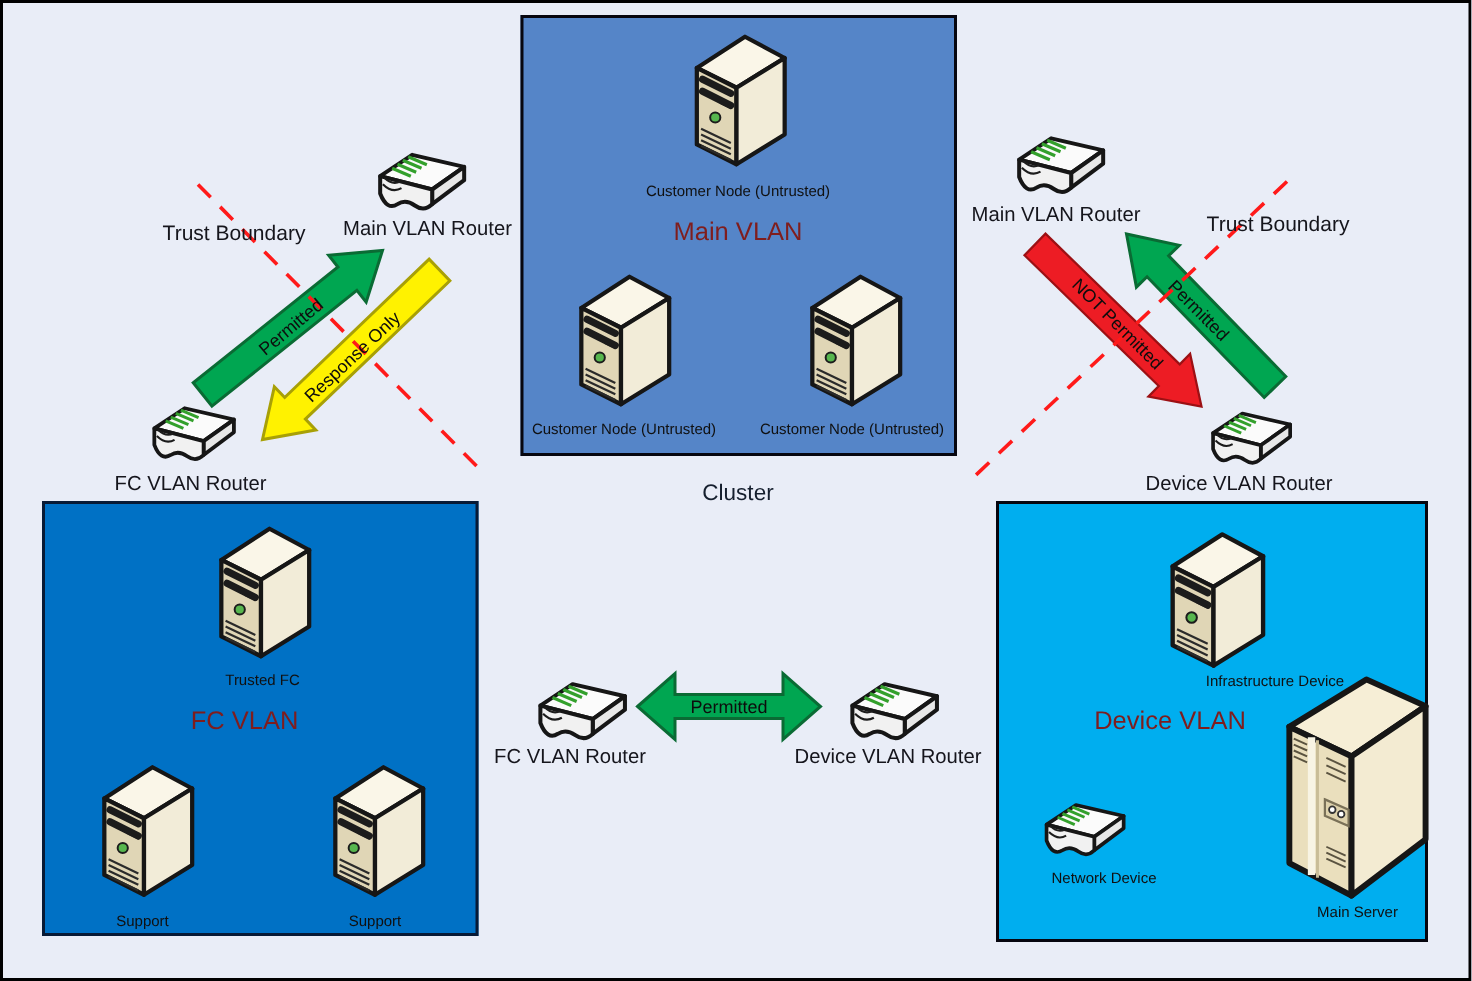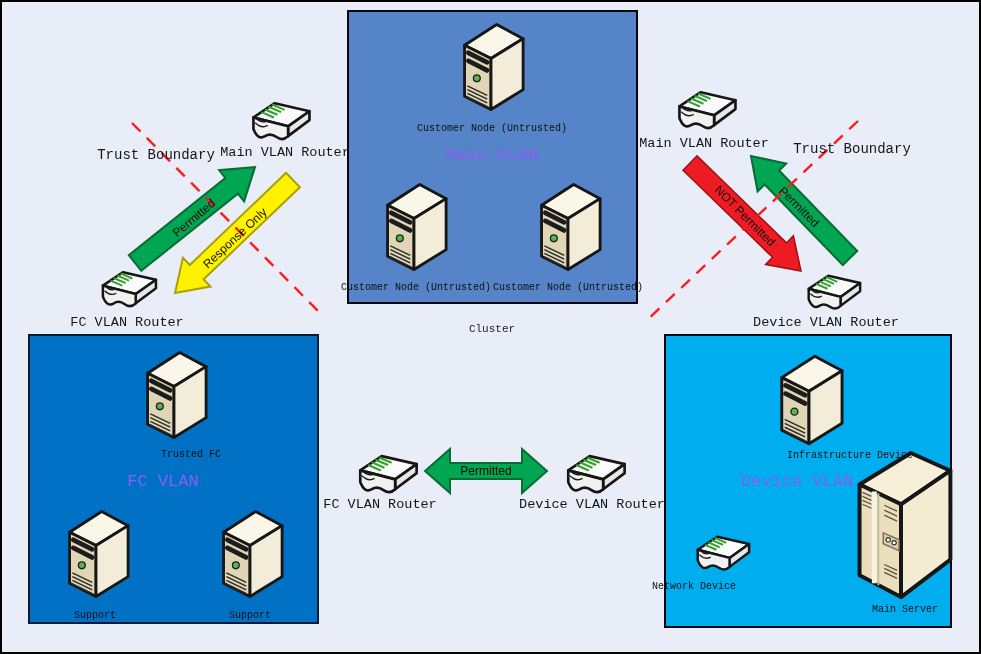--- a/index.html
+++ b/index.html
@@ -6,25 +6,25 @@
   .canvas{
     position:relative;width:981px;height:654px;
     background:#e9edf7;border:2px solid #000;box-sizing:border-box;
     font-family:"Liberation Sans",sans-serif;overflow:hidden;
   }
   .vlan{position:absolute;box-sizing:border-box;}
   .vlan.main{left:345px;top:8px;width:291px;height:294px;background:#5585c8;border:2px solid #06060f;}
   .vlan.fc{left:26px;top:332px;width:291px;height:290px;background:#0071c5;border:2px solid #071a36;}
   .vlan.device{left:662px;top:332px;width:288px;height:294px;background:#00aeef;border:2px solid #06060f;}
   .overlay{position:absolute;left:0;top:0;width:981px;height:654px;pointer-events:none;}
-  .lbl{position:absolute;transform:translate(-50%,-50%);white-space:nowrap;color:#101010;font-family:Liberation Mono, monospace;}
+  .lbl{position:absolute;transform:translate(-50%,-50%);white-space:nowrap;color:#101010;}
   .lbl.small{font-size:10px;}
   .lbl.med{font-size:13.5px;color:#15151c;}
-  .lbl.title{font-size:17px;color:#8b5cf6;}
-  .lbl.cluster{font-size:11px;color:#151f2e;}
+  .lbl.title{font-size:17px;color:#7f1d1d;}
+  .lbl.cluster{font-size:15px;color:#151f2e;}
   .arrowlbl{position:absolute;font-size:12px;color:#0d0d0d;white-space:nowrap;}
 </style>
 </head>
 <body>
 
 <div class="canvas">
 
   <div class="vlan main"></div>
   <div class="vlan fc"></div>
   <div class="vlan device"></div>
@@ -116,31 +116,31 @@
     <polygon stroke="#9c1014" stroke-width="1.5" points="681,168.2 770.5,255.3 763.6,262.4 799,269 791.4,233.8 784.5,240.9 695,153.8" fill="#ed1c24"></polygon>
     <polygon stroke="#0a6b34" stroke-width="2" points="855.2,249 777.1,168.5 784.2,161.6 749,154 755.6,189.4 762.7,182.5 840.8,263" fill="#00a651"></polygon>
     <polygon stroke="#0a6b34" stroke-width="2" points="423,469 448,447 448,461 520,461 520,447 545,469 520,491 520,477 448,477 448,491" fill="#00a651"></polygon>
 
     <line x1="130" y1="121" x2="319" y2="312" stroke-width="2.4" stroke-dasharray="12 9" stroke="#ff1a1a"></line>
     <line x1="856" y1="119" x2="643" y2="320" stroke-width="2.4" stroke-dasharray="12 9" stroke="#ff1a1a"></line>
   </svg>
 
   <div class="lbl title" style="left:490px;top:153px;">Main VLAN</div>
   <div class="lbl title" style="left:161px;top:479px;">FC VLAN</div>
-  <div class="lbl title" style="left:795px;top:479px;">Device VLAN</div>
+  <div class="lbl title" style="left:778px;top:479px;">Device VLAN</div>
   <div class="lbl cluster" style="left:490px;top:327px;">Cluster</div>
 
   <div class="lbl small" style="left:490px;top:126px;">Customer Node (Untrusted)</div>
   <div class="lbl small" style="left:414px;top:285px;">Customer Node (Untrusted)</div>
   <div class="lbl small" style="left:566px;top:285px;">Customer Node (Untrusted)</div>
-  <div class="lbl small" style="left:173px;top:452px;margin-left:16px;">Trusted FC</div>
+  <div class="lbl small" style="left:173px;top:452px;">Trusted FC</div>
   <div class="lbl small" style="left:93px;top:613px;">Support</div>
   <div class="lbl small" style="left:248px;top:613px;">Support</div>
   <div class="lbl small" style="left:848px;top:453px;">Infrastructure Device</div>
-  <div class="lbl small" style="left:692px;top:584px;">Network Device</div>
+  <div class="lbl small" style="left:734px;top:584px;">Network Device</div>
   <div class="lbl small" style="left:903px;top:607px;">Main Server</div>
 
   <div class="lbl med" style="left:283px;top:150px;">Main VLAN Router</div>
   <div class="lbl med" style="left:125px;top:320px;">FC VLAN Router</div>
   <div class="lbl med" style="left:702px;top:141px;">Main VLAN Router</div>
   <div class="lbl med" style="left:824px;top:320px;">Device VLAN Router</div>
   <div class="lbl med" style="left:378px;top:502px;">FC VLAN Router</div>
   <div class="lbl med" style="left:590px;top:502px;">Device VLAN Router</div>
 
   <div class="lbl med" style="left:154px;top:153px;font-size:14px;">Trust Boundary</div>

